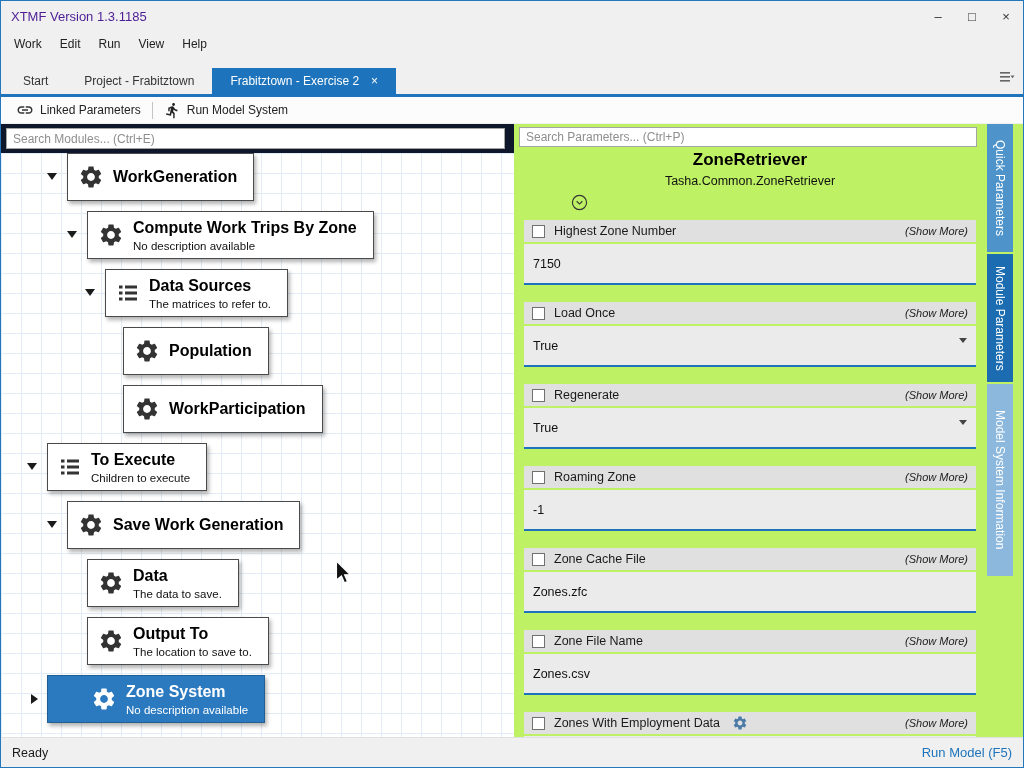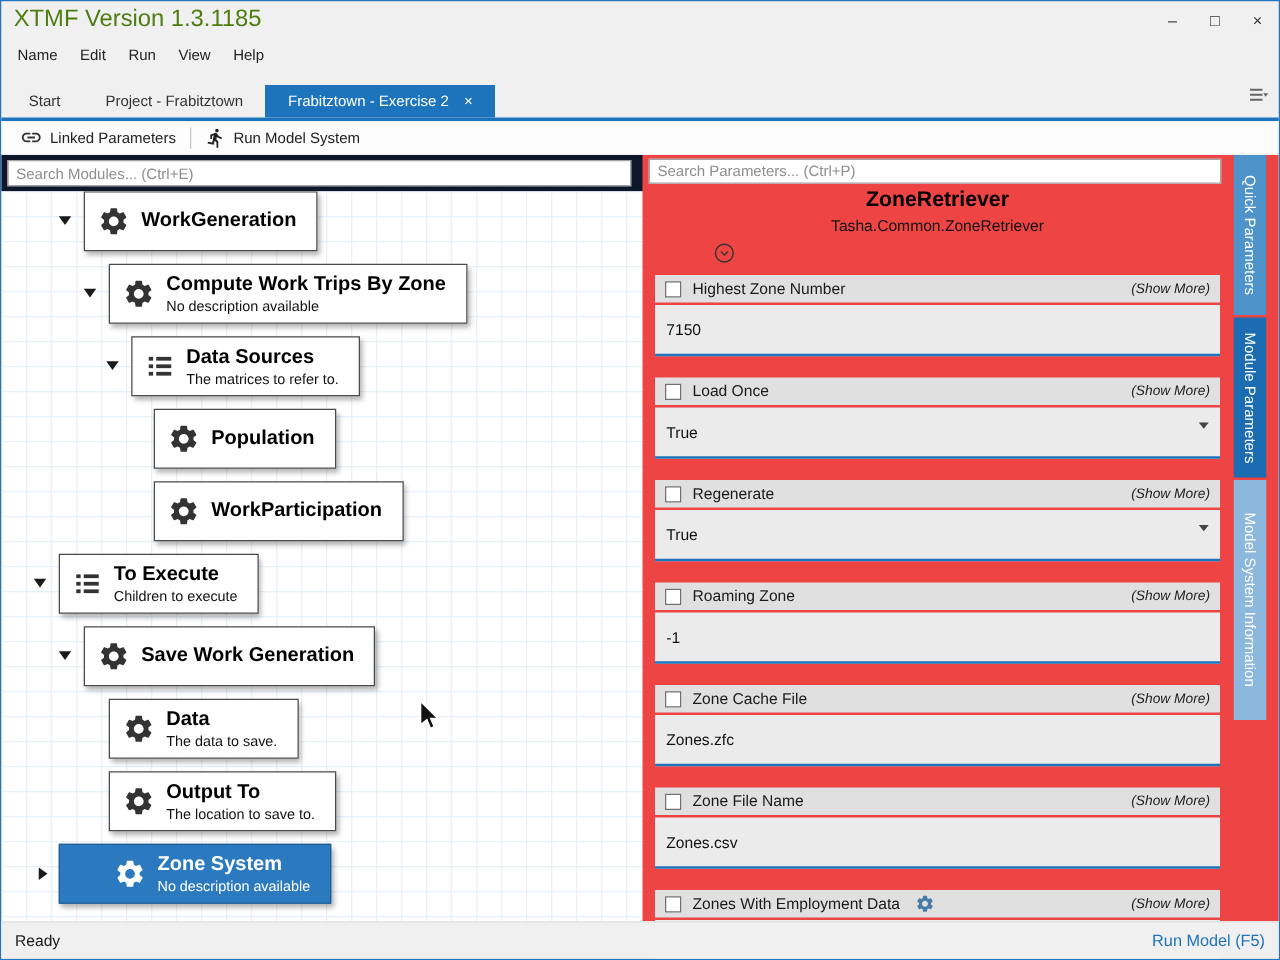--- a/index.html
+++ b/index.html
@@ -1,21 +1,21 @@
 <!DOCTYPE html>
 <html><head>
 <meta charset="utf-8">
 <style>
   * { margin:0; padding:0; box-sizing:border-box; }
   body { font-family:"Liberation Sans",sans-serif; background:#d8d8d8; }
   .window{position:relative;width:1024px;height:768px;border:1px solid #2577bd;background:#f0f0f0;overflow:hidden;}
 
   
   .titlebar{height:30px;display:flex;align-items:center;padding-left:10px;}
-  .title{font-size:19px;color:#4d7c0f;}
+  .title{font-size:13px;color:#4c1d95;}
   .win-controls{margin-left:auto;display:flex;}
   .win-btn{width:34px;height:30px;display:flex;align-items:center;justify-content:center;font-size:13px;color:#333;cursor:default;}
 
   
   .menubar{height:26px;display:flex;align-items:center;padding-left:4px;}
   .menu-item{padding:4px 9px;font-size:12px;color:#222;}
 
   
   .tabstrip{position:relative;height:37px;display:flex;align-items:flex-end;padding-left:4px;}
   .tab{height:26px;display:flex;align-items:center;padding:0 18px;font-size:12px;color:#333;white-space:nowrap;}
@@ -44,21 +44,21 @@
   .module-title{font-size:16px;font-weight:bold;color:#000;}
   .module-desc{font-size:11.5px;color:#111;margin-top:3px;}
   .module-box.selected{background:#2b7ac0;border-color:#215e94;padding-left:43px;}
   .module-box.selected .module-title,.module-box.selected .module-desc{color:#fff;}
   .expander{position:absolute;width:0;height:0;}
   .expander.down{border-left:5px solid transparent;border-right:5px solid transparent;border-top:7px solid #1a1a1a;}
   .expander.right{border-top:5px solid transparent;border-bottom:5px solid transparent;border-left:7px solid #1a1a1a;}
   .scroll-thumb{position:absolute;right:8px;top:268px;width:3px;height:305px;background:#5f5f5f;}
 
   
-  .right-panel{position:absolute;top:123px;left:513px;right:0;bottom:30px;background:#ef4444;}
+  .right-panel{position:absolute;top:123px;left:513px;right:0;bottom:30px;background:#bef264;}
   .param-search{position:absolute;top:3px;left:5px;width:458px;height:20px;}
   .param-title{position:absolute;top:26px;left:10px;width:452px;text-align:center;font-size:17px;font-weight:bold;color:#000;}
   .param-subtitle{position:absolute;top:50px;left:10px;width:452px;text-align:center;font-size:12.5px;color:#111;}
   .module-desc-row{position:absolute;top:70px;left:10px;display:flex;align-items:center;gap:7px;font-size:13px;color:#111;flex-direction:column;}
   .parameter-list{position:absolute;top:96px;left:10px;width:452px;}
   .param-block{margin-bottom:17px;}
   .param-header{display:flex;align-items:center;height:22px;background:#e0e0e0;padding:0 8px;font-size:12.5px;color:#1a1a1a;}
   .checkbox{width:13px;height:13px;background:#fff;border:1px solid #707070;margin-right:9px;flex:none;}
   .param-gear{margin-left:12px;display:flex;align-items:center;}
   .show-more{margin-left:auto;font-style:italic;font-size:11px;color:#222;}
@@ -88,21 +88,21 @@
   <div class="titlebar">
     <span class="title">XTMF Version 1.3.1185</span>
     <div class="win-controls">
       <span class="win-btn">–</span>
       <span class="win-btn">□</span>
       <span class="win-btn">×</span>
     </div>
   </div>
 
   <div class="menubar">
-      <span class="menu-item">Name</span>
+      <span class="menu-item">Work</span>
       <span class="menu-item">Edit</span>
       <span class="menu-item">Run</span>
       <span class="menu-item">View</span>
       <span class="menu-item">Help</span>
     </div>
 
   <div class="tabstrip">
     <div class="tab">
         <span>Start</span>
       </div>

